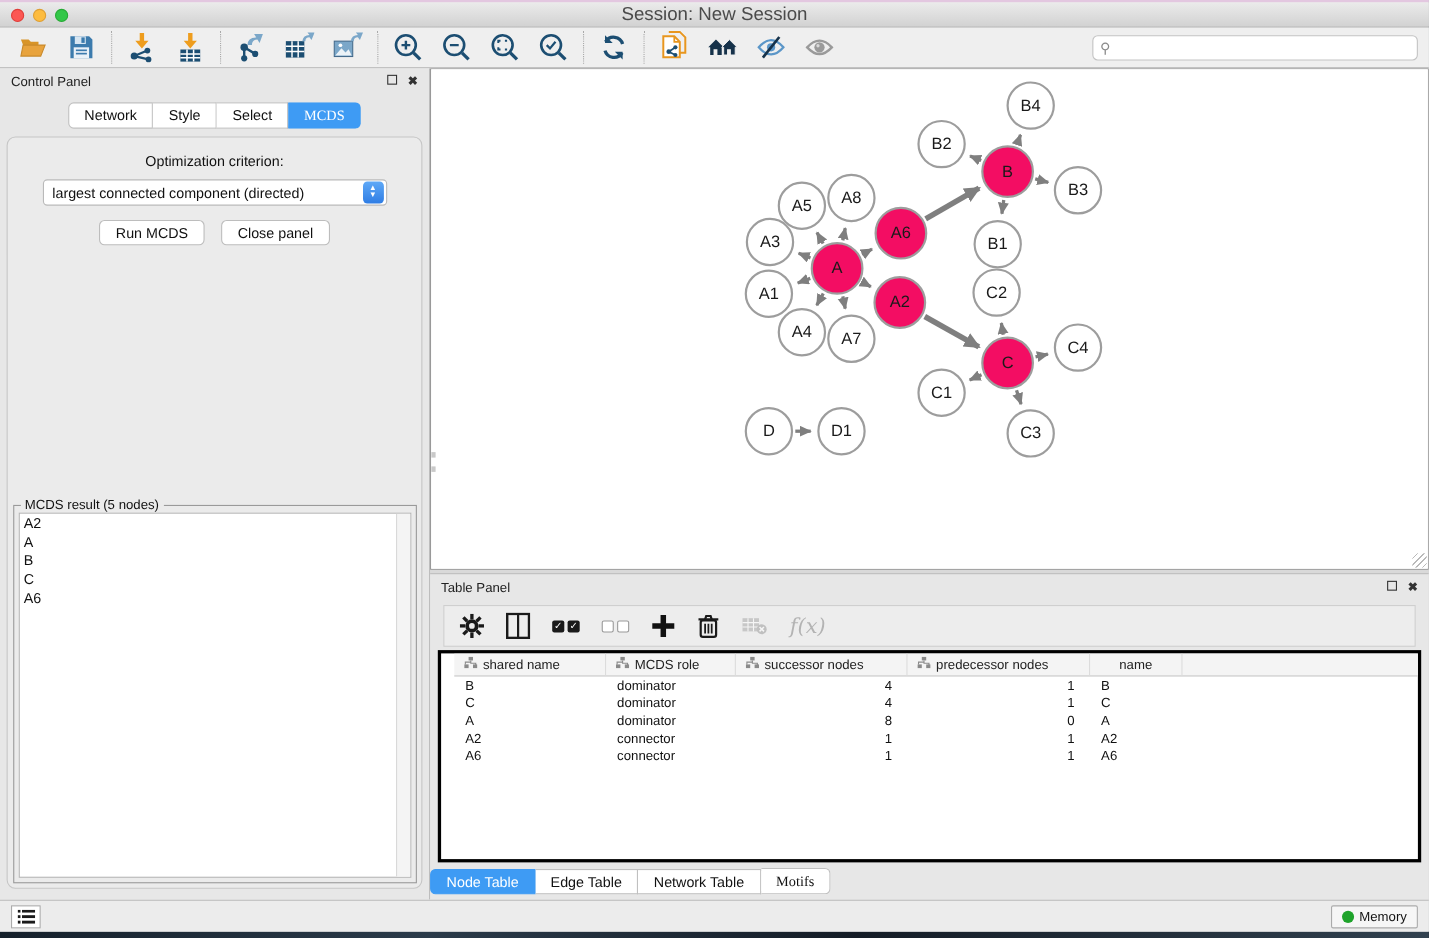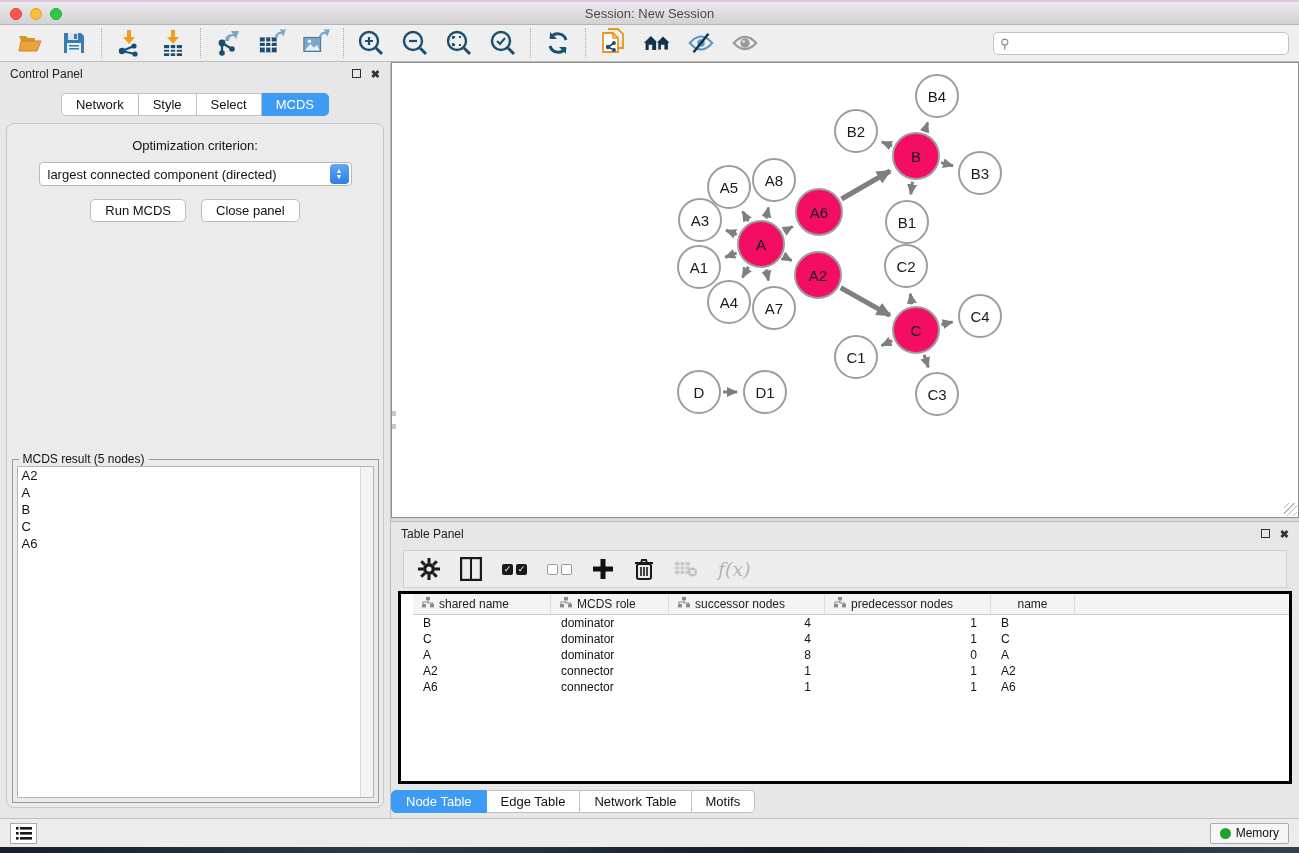--- a/index.html
+++ b/index.html
@@ -9,21 +9,21 @@
   .app { width:1299px; height:847px; background:#ececec; display:flex; flex-direction:column; }
 
   
   .titlebar { height:25px; background:linear-gradient(#ebebeb,#d2d2d2); border-top:2px solid #e3c7e0;
     border-bottom:1px solid #b4b4b4; position:relative; display:flex; align-items:center; justify-content:center; }
   .traffic { position:absolute; left:10px; top:6px; display:flex; gap:8px; }
   .light { width:12px; height:12px; border-radius:50%; }
   .light.red { background:#fc5753; border:1px solid #df3e3a; }
   .light.yellow { background:#fdbc40; border:1px solid #de9f34; }
   .light.green { background:#33c748; border:1px solid #27aa35; }
-  .win-title { font-size:13px; color:#4a4a4a; }
+  .win-title { font-size:17px; color:#4a4a4a; }
 
   
   .toolbar { height:37px; background:#efefef; border-bottom:1px solid #bdbdbd; display:flex; align-items:center; padding:0 10px; }
   .tgroup { display:flex; align-items:center; gap:16px; padding:0 13px; }
   .tsep { width:1px; height:30px; border-left:1px dotted #a9a9a9; }
   .tbtn { width:28px; height:28px; display:flex; align-items:center; justify-content:center; cursor:default; }
   .search-wrap { margin-left:auto; display:flex; align-items:center; }
   .searchbox { width:296px; height:23px; border:1px solid #c3c3c3; border-radius:5px; background:#fff;
     display:flex; align-items:center; padding:0 6px; }
   .searchbox input { border:none; outline:none; flex:1; font-size:12px; background:transparent; }
@@ -36,21 +36,21 @@
   .control-panel { width:391px; background:#e7e7e7; border-right:1px solid #bdbdbd; display:flex; flex-direction:column; }
   .panel-head { height:24px; display:flex; align-items:center; padding:0 10px; }
   .panel-title { font-size:12px; color:#222; }
   .panel-head .spacer { flex:1; }
   .mini-btn { font-size:11px; color:#333; margin-left:10px; line-height:1; cursor:default; }
   .float-glyph { width:9px; height:9px; border:1.5px solid #333; display:inline-block; }
 
   .cp-tabs { display:flex; justify-content:center; margin:7px 0 0 0; }
   .seg { font-size:13px; padding:3px 14px; background:#fff; border:1px solid #c0c0c0; border-left:none; color:#111; cursor:default; }
   .seg:first-child { border-left:1px solid #c0c0c0; border-radius:5px 0 0 5px; }
-  .seg:last-child { border-radius:0 5px 5px 0; }
+  .seg:last-child { border-radius:0 5px 5px 0;font-family:Liberation Serif, serif; }
   .seg.active { background:#3e9bf4; border-color:#3e9bf4; color:#fff; }
 
   .cp-inner { flex:1; margin:7px 6px 10px 6px; background:#ebebeb; border:1px solid #c6c6c6; border-radius:8px;
     display:flex; flex-direction:column; align-items:center; padding-top:14px; overflow:hidden; }
   .opt-label { font-size:13px; color:#111; }
   .dropdown { margin-top:9px; width:313px; height:24px; background:#fff; border:1px solid #b9b9b9; border-radius:4px;
     display:flex; align-items:center; cursor:default; }
   .dropdown .dd-text { flex:1; font-size:13px; padding-left:8px; color:#111; white-space:nowrap; }
   .dd-stepper { width:19px; height:20px; margin-right:2px; background:linear-gradient(#5fa9f7,#2f7de4); border-radius:4px;
     display:flex; flex-direction:column; align-items:center; justify-content:center; color:#fff; font-size:7px; line-height:6px; }

